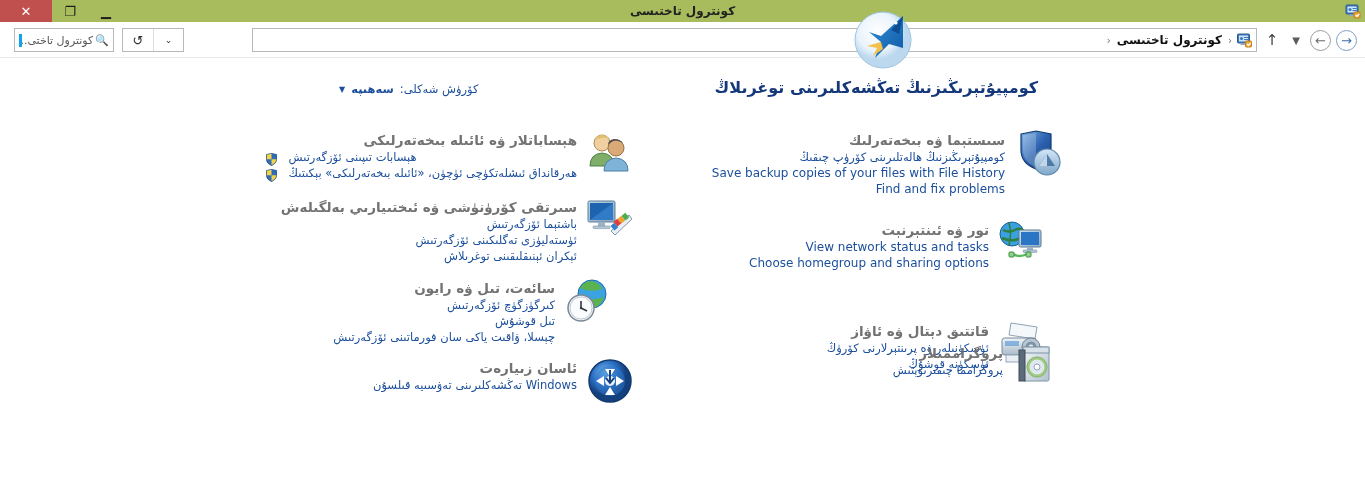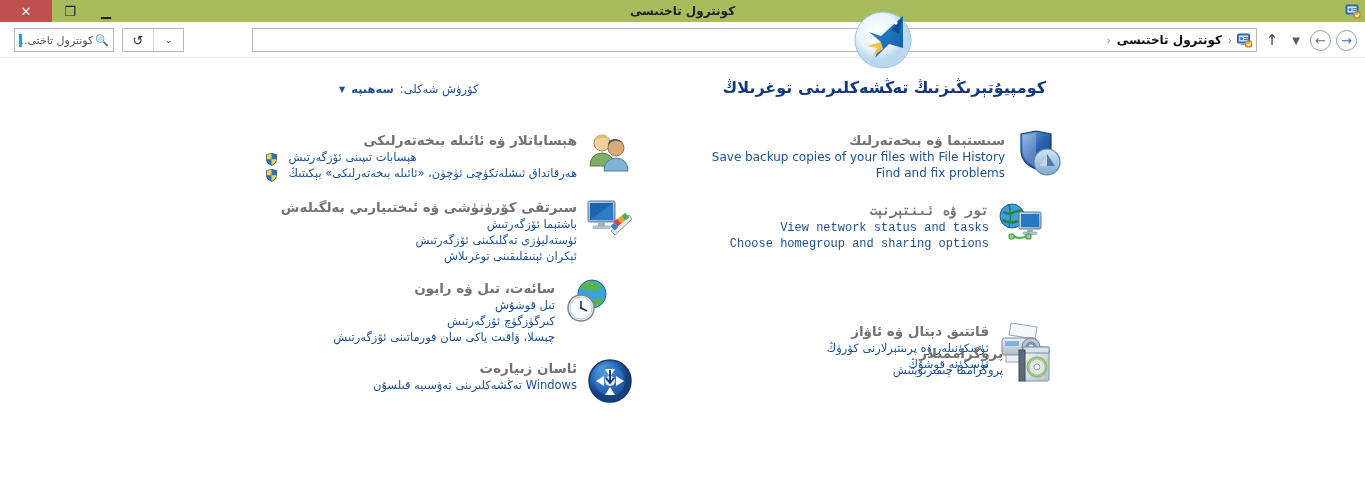--- a/index.html
+++ b/index.html
@@ -131,21 +131,21 @@
     z-index: 5;
   }
 
   
   .content {
     position: absolute; top: 58px; left: 0;
     width: 1365px; height: 429px;
     background: #ffffff;
   }
   .page-heading {
-    position: absolute; right: 319px; top: 20px;
+    position: absolute; right: 327px; top: 20px;
     font-size: 16px; color: #15387b; font-weight: 700;
     direction: rtl; white-space: nowrap;
   }
   .viewby {
     position: absolute; left: 339px; top: 24px;
     direction: rtl;
     font-size: 11.5px; color: #1b4f9c;
     display: flex; align-items: center; gap: 6px;
     white-space: nowrap;
     cursor: pointer;
@@ -284,26 +284,27 @@
         </defs>
         <path d="M8 6 L23 3 L38 6 L38 22 C38 32 31 38 23 41 C15 38 8 32 8 22 Z" fill="url(#sh1)" stroke="#123a6e" stroke-width="1.2"></path>
         <path d="M23 5 L23 39 C16.5 36.5 10 31 10 22 L10 7.5 Z" fill="#ffffff" opacity="0.22"></path>
         <circle cx="34" cy="34" r="13" fill="url(#sh2)" stroke="#5e87ab" stroke-width="1.2"></circle>
         <path d="M34 26 L42 38 L26 38 Z" fill="#3d6d9e" opacity="0.85"></path>
         <path d="M34 26 L34 38 L26 38 Z" fill="#cfe0ef" opacity="0.9"></path>
       </svg>
     </span>
     <span class="cat-body">
       <span class="cat-title">سىستېما ۋە بىخەتەرلىك</span>
+      <span class="cat-link">كومپيۇتېرىڭىزنىڭ ھالەتلىرىنى كۆرۈپ چىقىڭ</span>
       <span class="cat-link ltr">Save backup copies of your files with File History</span>
       <span class="cat-link ltr">Find and fix problems</span>
     </span>
   </div>
 
-  <div class="cat" style="right:318px; top:142px;font-family:Liberation Mono, monospace;">
+  <div class="cat" style="right:318px; top:160px;">
     <span class="cat-icon">
       <svg width="50" height="50" viewBox="0 0 50 50">
         <defs>
           <linearGradient id="mon1" x1="0" y1="0" x2="1" y2="1">
             <stop offset="0%" stop-color="#cfe0ef"></stop>
               <stop offset="100%" stop-color="#8fadc6"></stop>
           </linearGradient>
         </defs>
         <circle cx="15" cy="16" r="12" fill="#3aa0e0" stroke="#1c5e92"></circle>
         <path d="M6 12 q6 3 12 0 q5 -3 9 1" stroke="#2f7f3f" stroke-width="2.4" fill="none"></path>
@@ -446,22 +447,22 @@
         <path d="M16 20 q12 6 25 1 q-2 9 -12 11 q-10 -1 -13 -12 z" fill="#5bb24f"></path>
         <circle cx="18" cy="32" r="13" fill="#f2f4f6" stroke="#7a8a98" stroke-width="1.5"></circle>
         <circle cx="18" cy="32" r="11" fill="#fbfcfd" stroke="#c3ccd4"></circle>
         <line x1="18" y1="32" x2="18" y2="25" stroke="#303a44" stroke-width="1.6"></line>
         <line x1="18" y1="32" x2="24" y2="35" stroke="#303a44" stroke-width="1.6"></line>
         <circle cx="18" cy="32" r="1.2" fill="#303a44"></circle>
       </svg>
     </span>
     <span class="cat-body">
       <span class="cat-title">سائەت، تىل ۋە رايون</span>
+      <span class="cat-link">كىرگۈزگۈچ ئۆزگەرتىش</span>
       <span class="cat-link">تىل قوشۇش</span>
-      <span class="cat-link">كىرگۈزگۈچ ئۆزگەرتىش</span>
       <span class="cat-link">چېسلا، ۋاقىت ياكى سان فورماتىنى ئۆزگەرتىش</span>
     </span>
   </div>
 
   <div class="cat" style="right:730px; top:298px;">
     <span class="cat-icon">
       <svg width="50" height="50" viewBox="0 0 50 50">
         <defs>
           <radialGradient id="eoa1" cx="38%" cy="32%">
             <stop offset="0%" stop-color="#7fc2f0"></stop>

